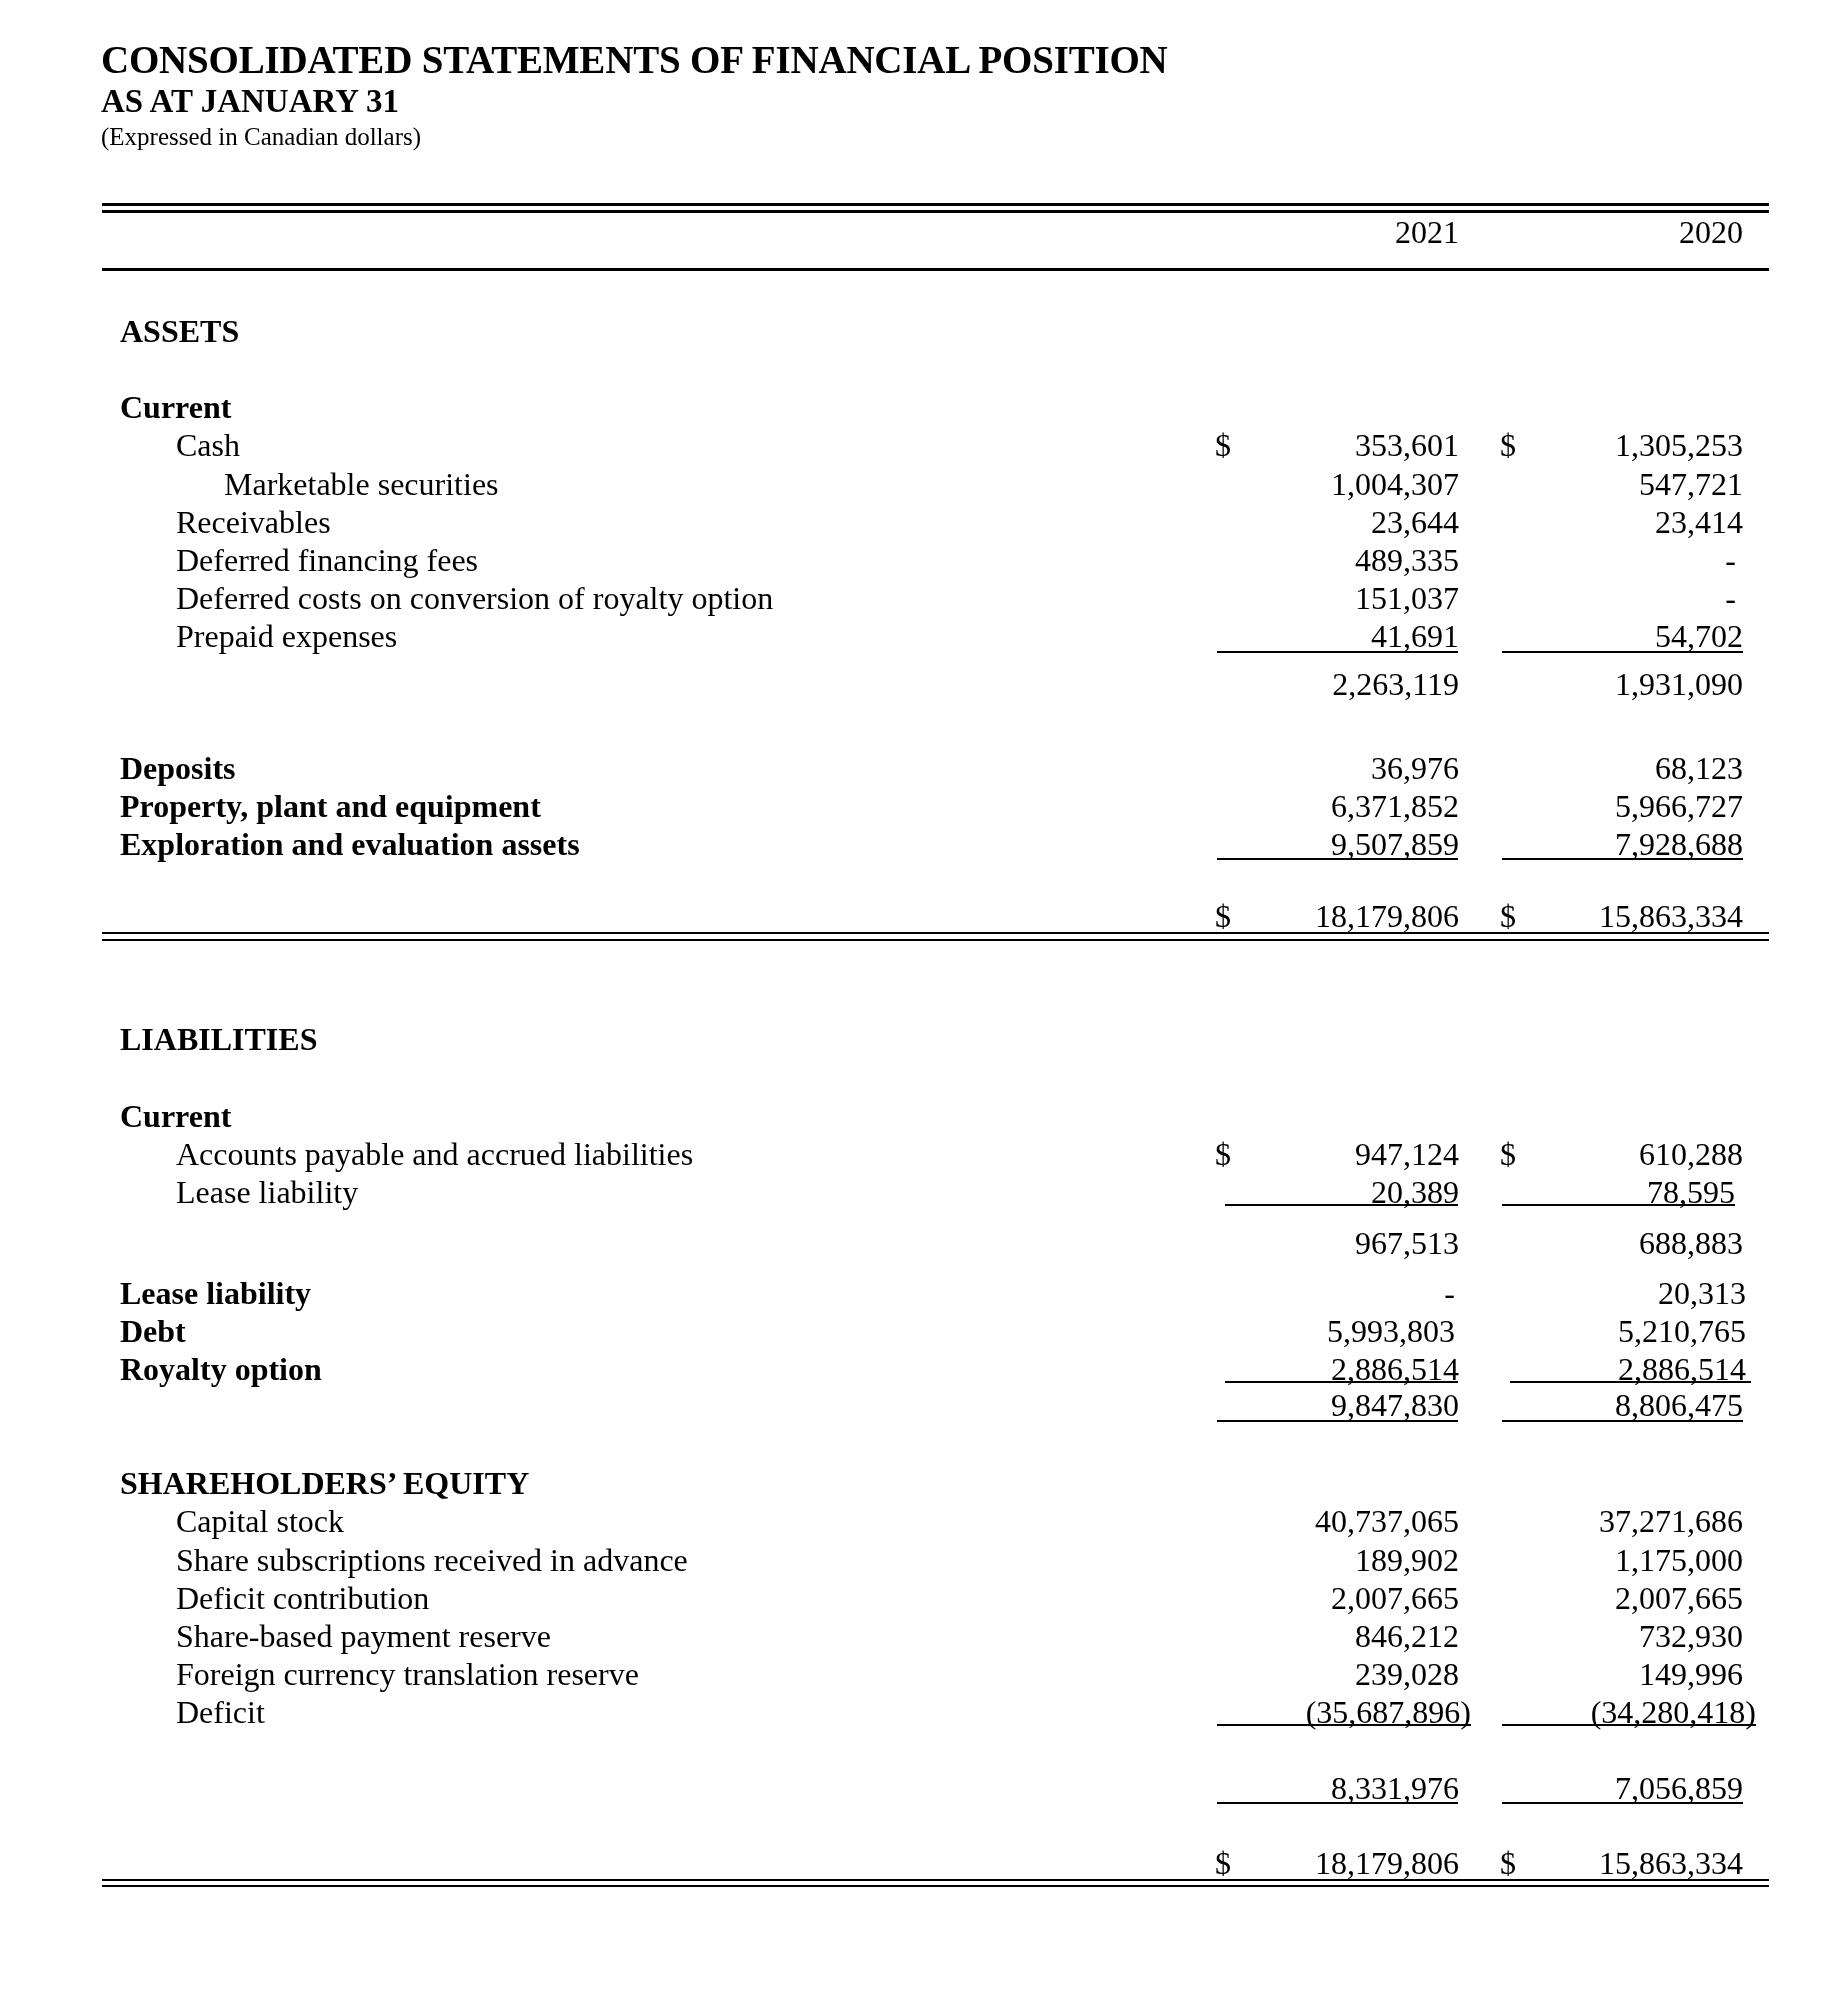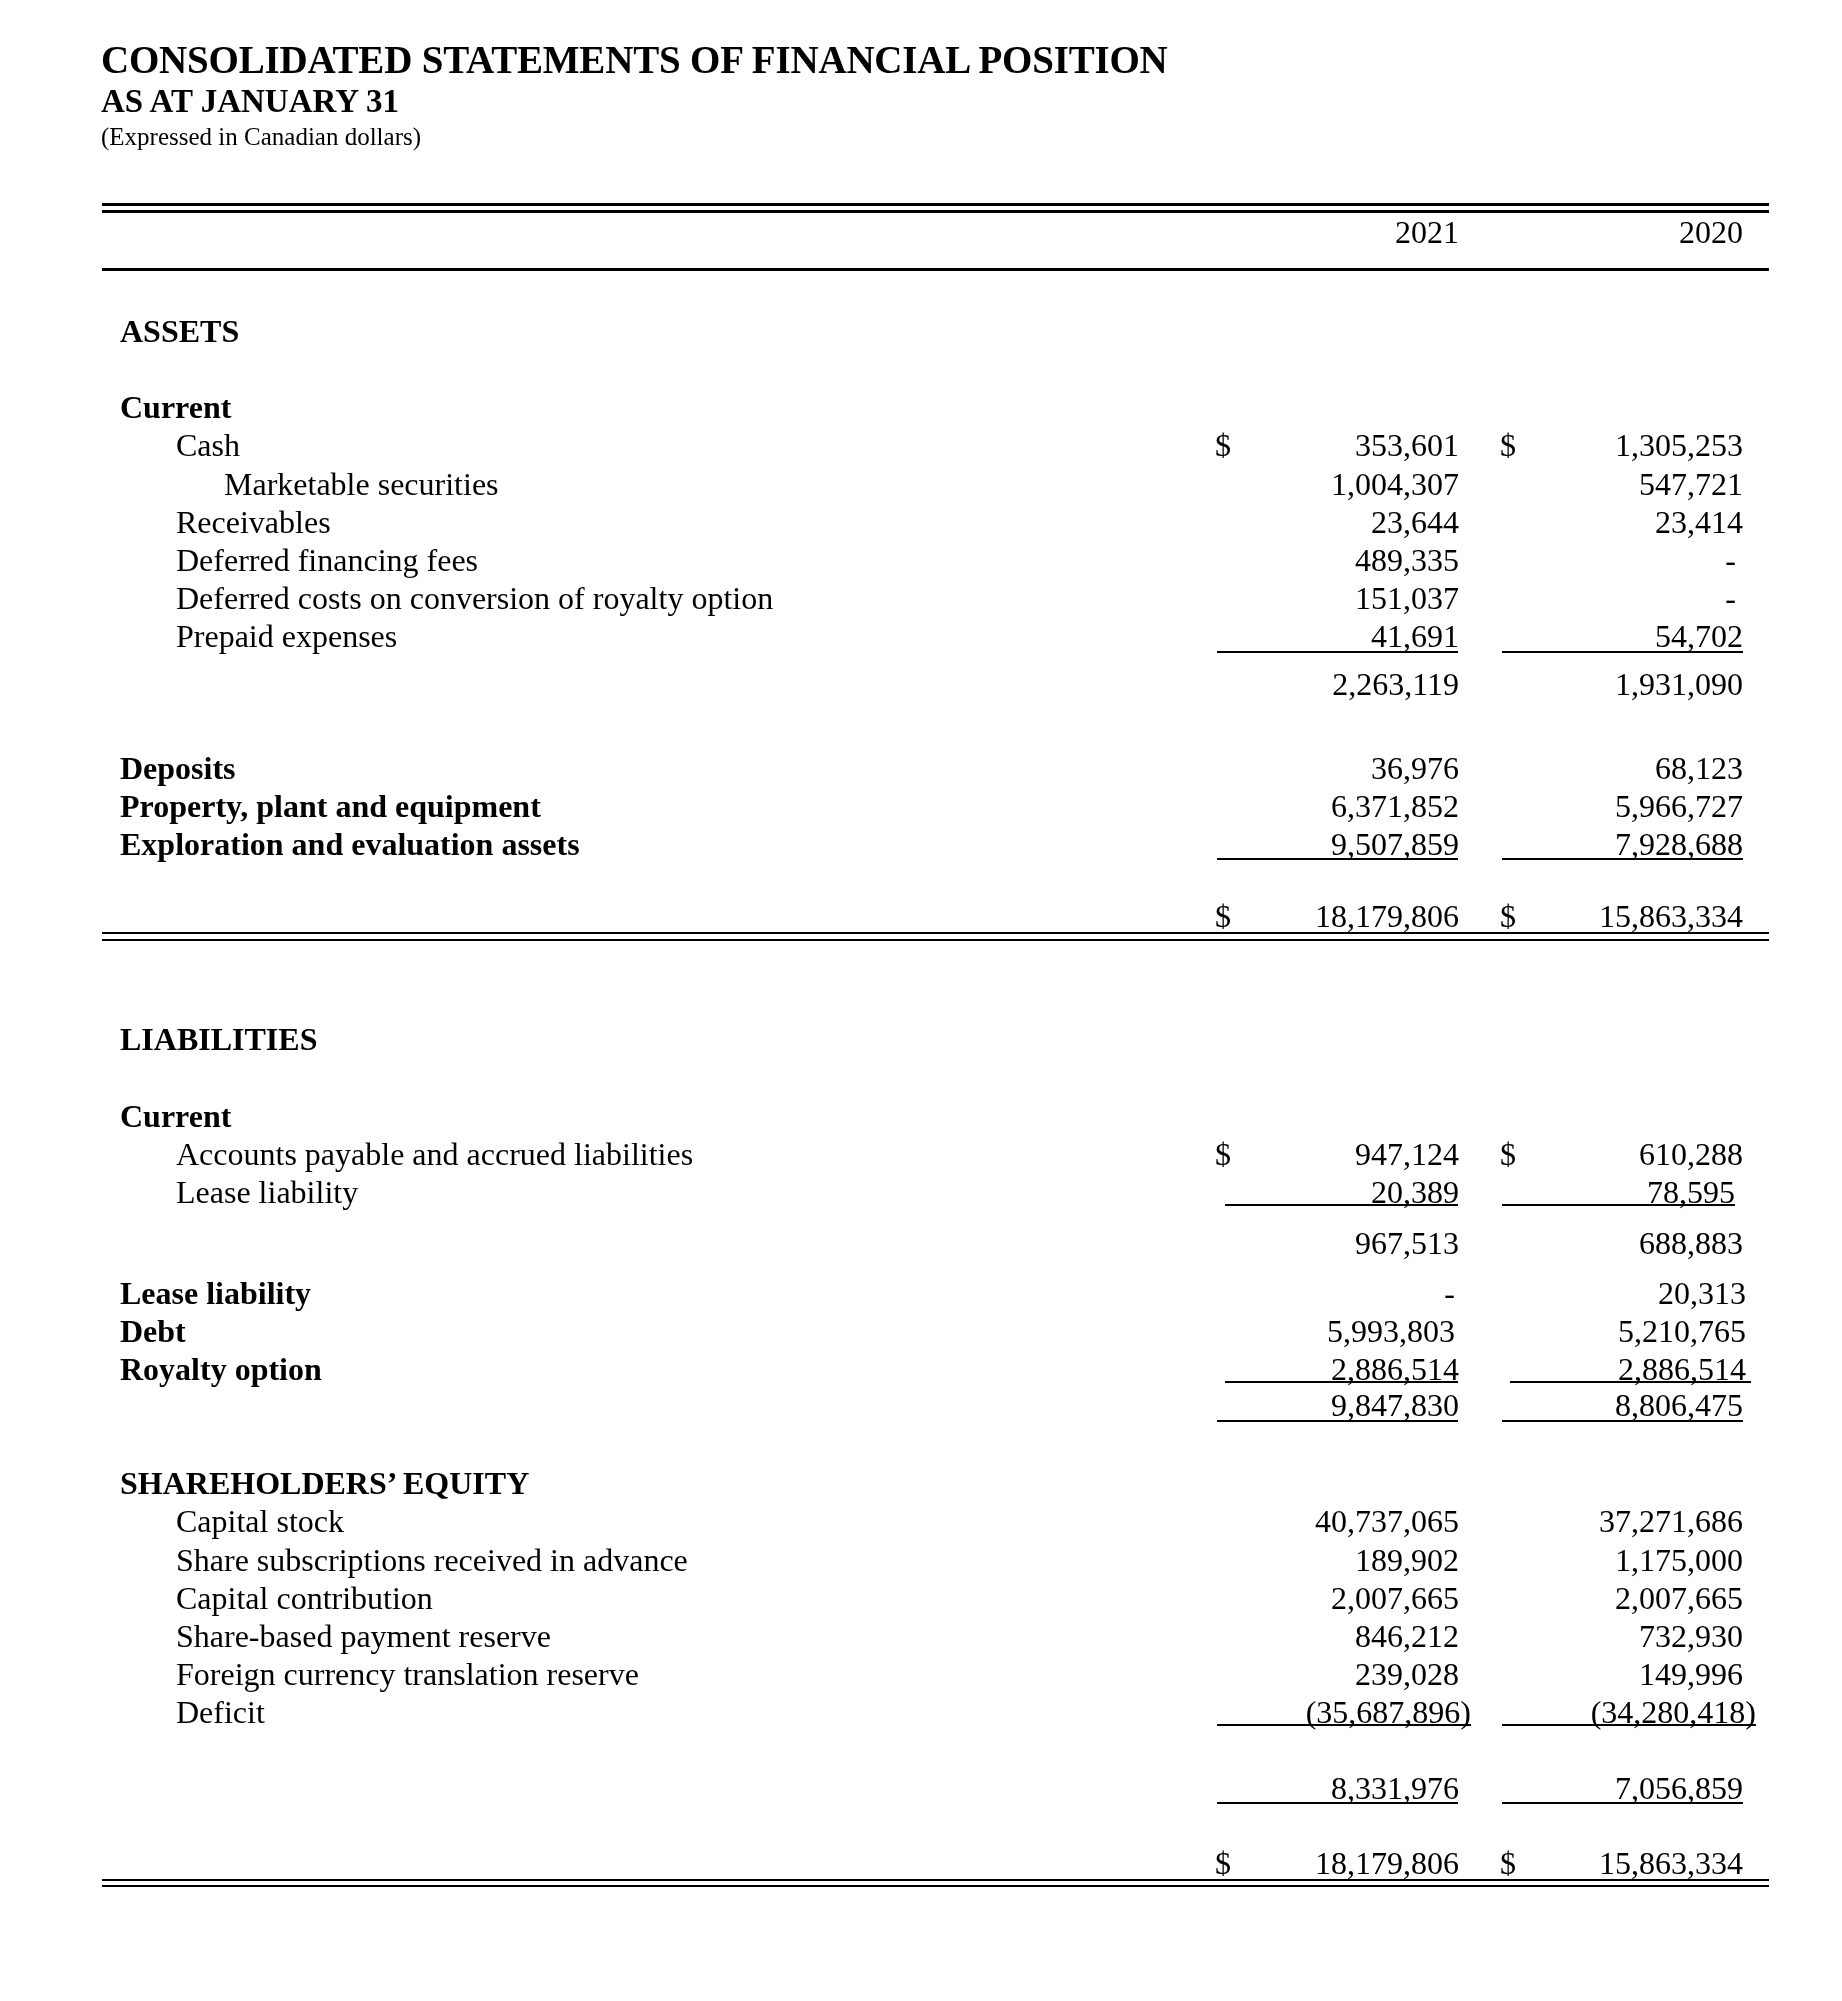--- a/index.html
+++ b/index.html
@@ -121,21 +121,21 @@
 <div class="abs num col1" style="top:1386px;">9,847,830</div>
 <div class="abs num col2" style="top:1386px;">8,806,475</div>
 
 <div class="ul" style="left:1217px; width:241px; top:1420px;"></div>
 <div class="ul" style="left:1502px; width:241px; top:1420px;"></div>
 
 <div class="abs label bold" style="left:120px; top:1464px;">SHAREHOLDERS’ EQUITY</div>
 
 <div class="abs label" style="left:176px; top:1502px;">Capital stock</div>
 <div class="abs label" style="left:176px; top:1541px;">Share subscriptions received in advance</div>
-<div class="abs label" style="left:176px; top:1579px;">Capital contribution</div>
+<div class="abs label" style="left:176px; top:1579px;">Deficit contribution</div>
 <div class="abs label" style="left:176px; top:1617px;">Share-based payment reserve</div>
 <div class="abs label" style="left:176px; top:1655px;">Foreign currency translation reserve</div>
 <div class="abs label" style="left:176px; top:1693px;">Deficit</div>
 
 <div class="abs num col1" style="top:1502px;">40,737,065</div>
 <div class="abs num col2" style="top:1502px;">37,271,686</div>
 <div class="abs num col1" style="top:1541px;">189,902</div>
 <div class="abs num col2" style="top:1541px;">1,175,000</div>
 <div class="abs num col1" style="top:1579px;">2,007,665</div>
 <div class="abs num col2" style="top:1579px;">2,007,665</div>

